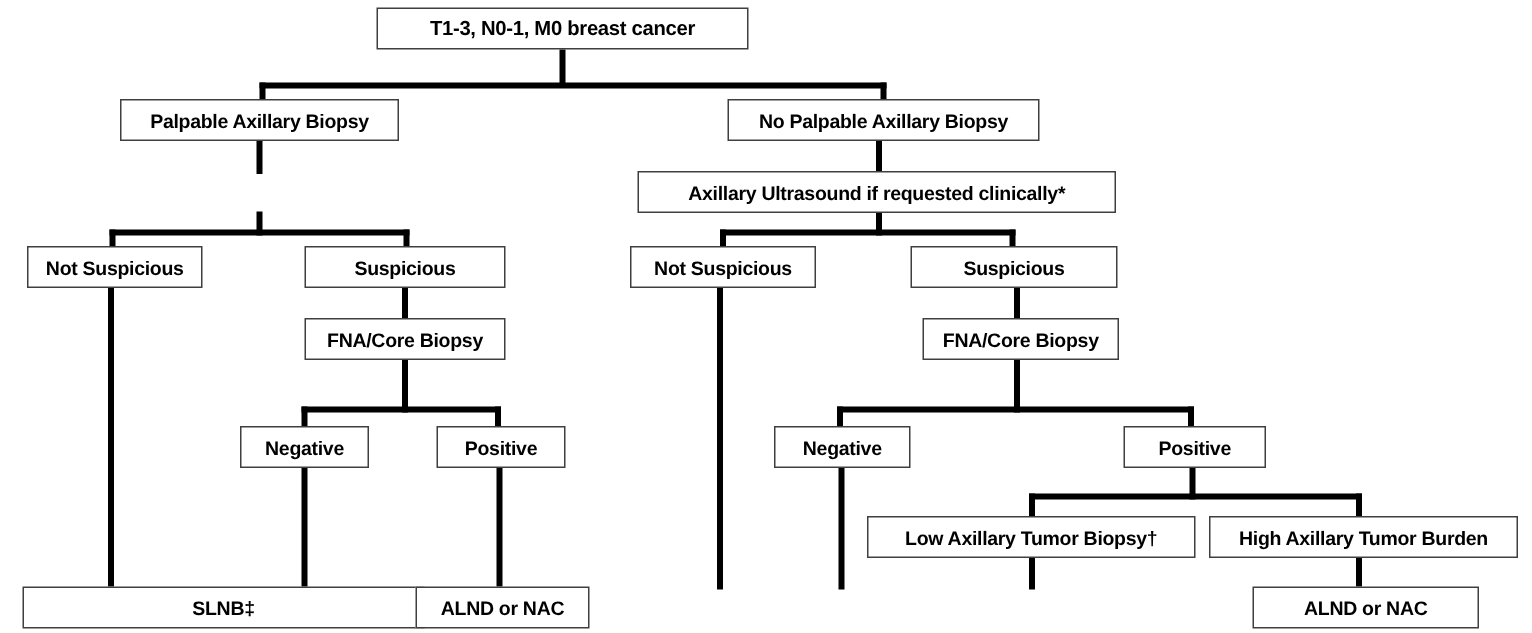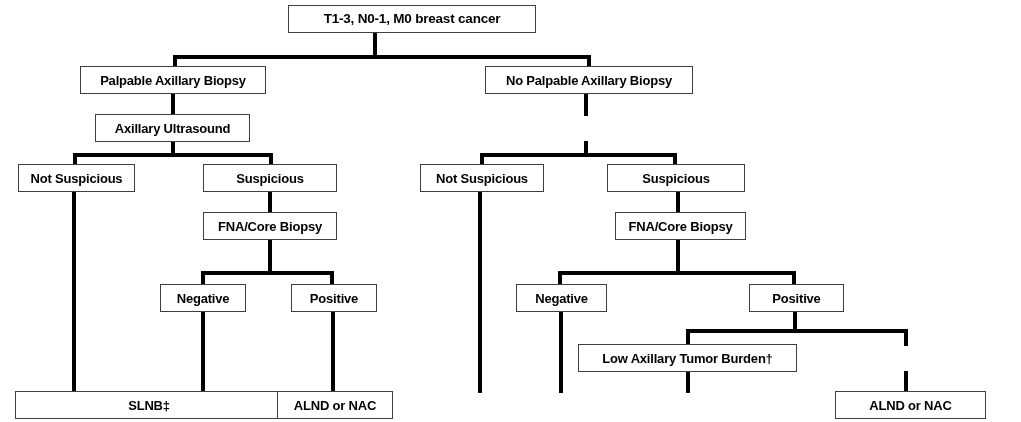--- a/index.html
+++ b/index.html
@@ -84,36 +84,36 @@
 
   <div class="edge v" style="left:793px;top:311px;width:4px;height:22px;"></div>
   <div class="edge h" style="left:686px;top:329px;width:222px;height:4px;"></div>
   <div class="edge v" style="left:686px;top:329px;width:4px;height:17px;"></div>
   <div class="edge v" style="left:904px;top:329px;width:4px;height:17px;"></div>
 
   <div class="edge v" style="left:686px;top:371px;width:4px;height:22px;"></div>
 
   <div class="edge v" style="left:904px;top:371px;width:4px;height:22px;"></div>
 
-  <div class="node" style="left:251px;top:5px;width:248px;height:28px;font-size:13.5px;margin-left:37px;">
+  <div class="node" style="left:251px;top:5px;width:248px;height:28px;font-size:13.5px;">
     <span>T1-3, N0-1, M0 breast cancer</span>
   </div>
 
   <div class="node" style="left:80px;top:66px;width:186px;height:28px;font-size:13px;">
     <span>Palpable Axillary Biopsy</span>
   </div>
 
   <div class="node" style="left:485px;top:66px;width:208px;height:28px;font-size:13px;">
     <span>No Palpable Axillary Biopsy</span>
   </div>
 
-  <div class="node" style="left:95px;top:114px;width:155px;height:28px;font-size:13px;">
-    <span>Axillary Ultrasound</span>
+
+  <div class="node" style="left:425px;top:114px;width:319px;height:28px;font-size:13px;">
+    <span>Axillary Ultrasound if requested clinically*</span>
   </div>
-
 
   <div class="node" style="left:18px;top:164px;width:117px;height:28px;font-size:13px;">
     <span>Not Suspicious</span>
   </div>
 
   <div class="node" style="left:203px;top:164px;width:134px;height:28px;font-size:13px;">
     <span>Suspicious</span>
   </div>
 
   <div class="node" style="left:420px;top:164px;width:124px;height:28px;font-size:13px;">
@@ -142,23 +142,26 @@
 
   <div class="node" style="left:516px;top:284px;width:91px;height:28px;font-size:13px;">
     <span>Negative</span>
   </div>
 
   <div class="node" style="left:749px;top:284px;width:95px;height:28px;font-size:13px;">
     <span>Positive</span>
   </div>
 
   <div class="node" style="left:578px;top:344px;width:219px;height:28px;font-size:13px;">
-    <span>Low Axillary Tumor Burden†</span>
+    <span>Low Axillary Tumor Biopsy†</span>
   </div>
 
+  <div class="node" style="left:806px;top:344px;width:206px;height:28px;font-size:13px;">
+    <span>High Axillary Tumor Burden</span>
+  </div>
 
   <div class="node" style="left:15px;top:391px;width:268px;height:28px;font-size:13px;">
     <span>SLNB‡</span>
   </div>
 
   <div class="node" style="left:277px;top:391px;width:116px;height:28px;font-size:13px;">
     <span>ALND or NAC</span>
   </div>
 
 

